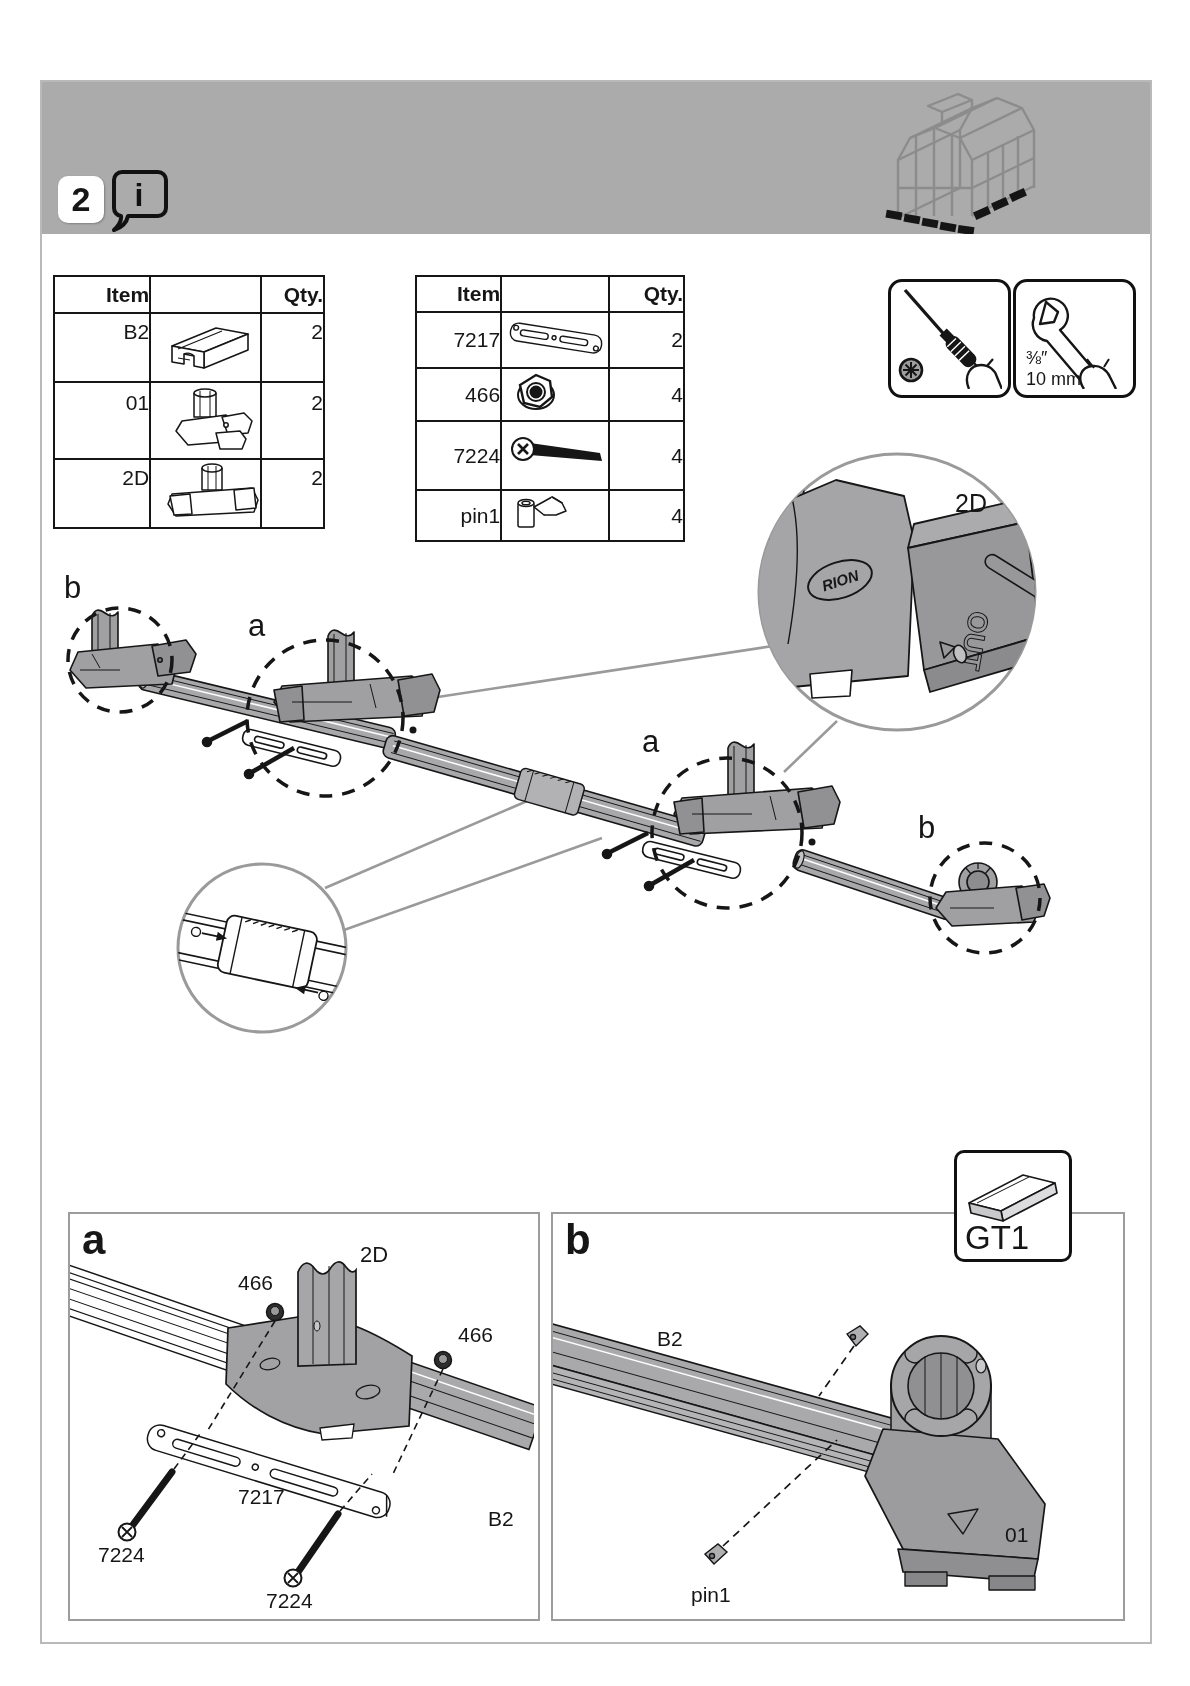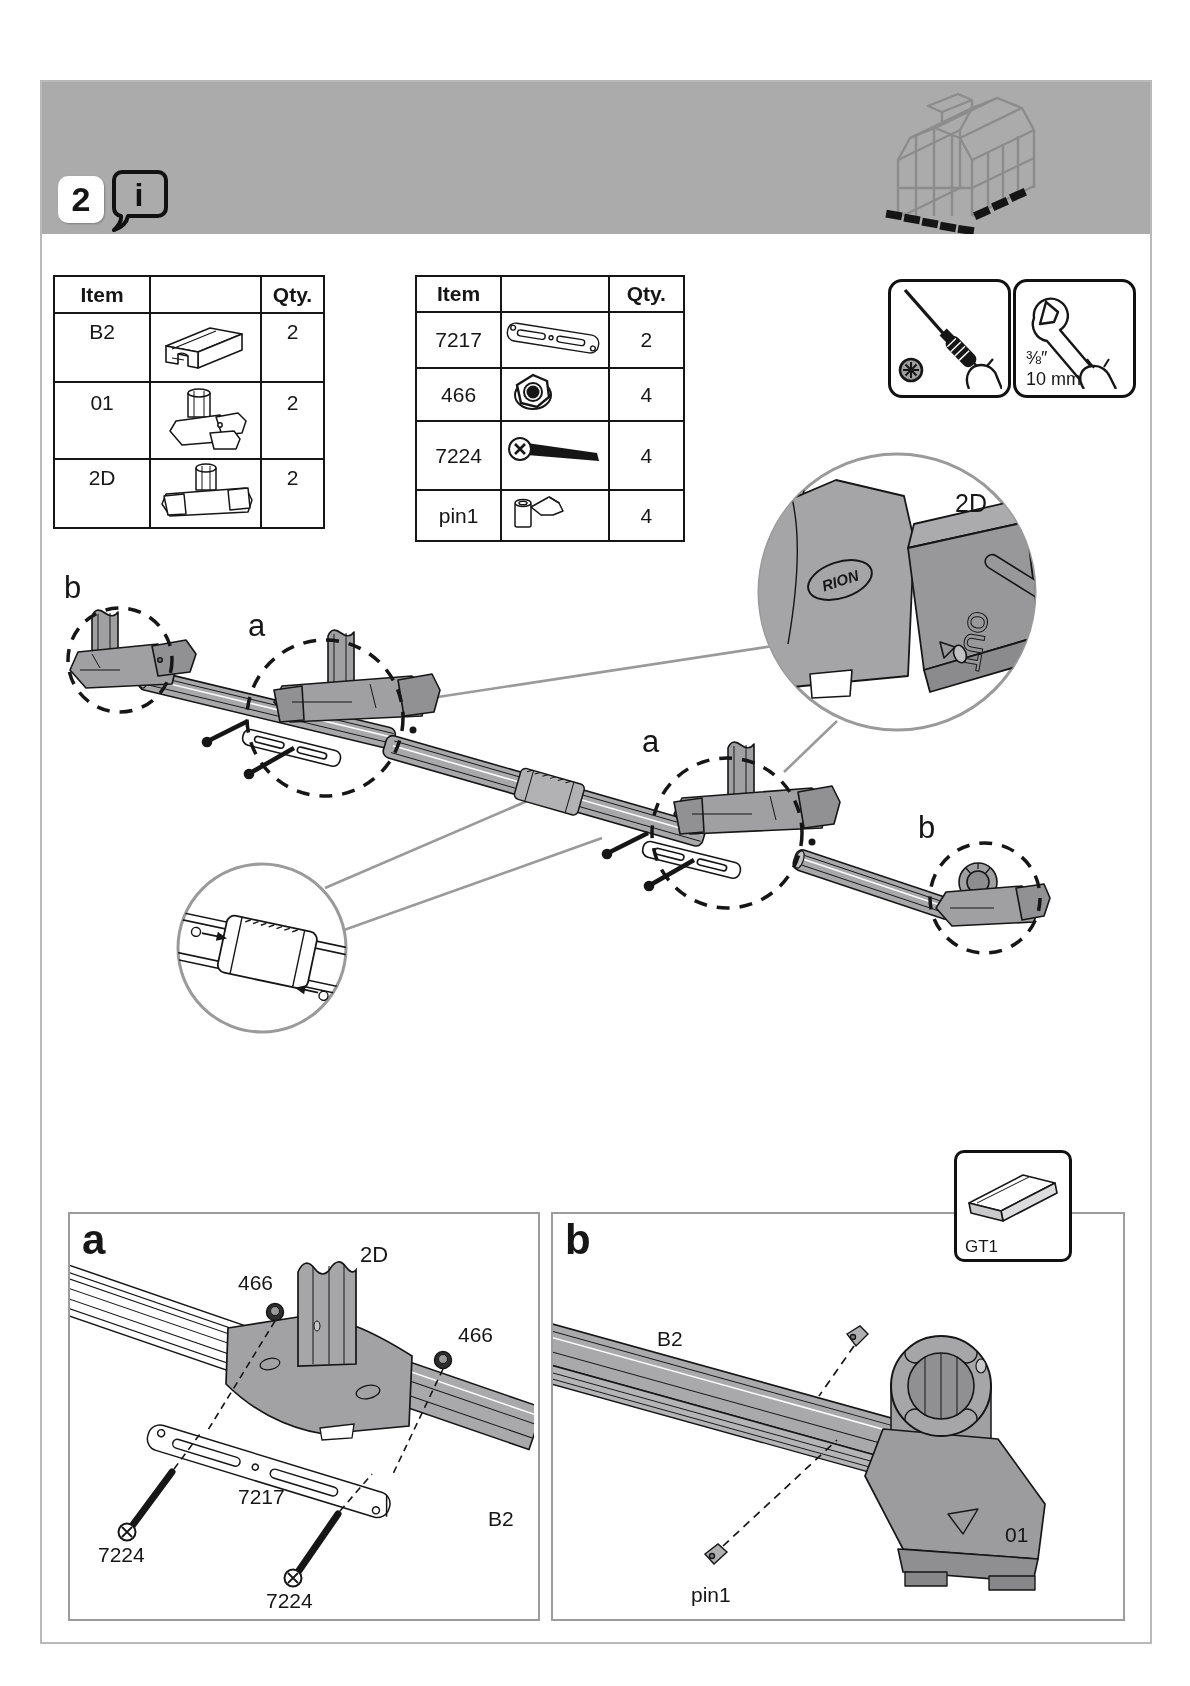--- a/index.html
+++ b/index.html
@@ -5,30 +5,30 @@
   html,body{margin:0;padding:0;background:#fff;}
   #page{position:relative;width:1190px;height:1686px;background:#ffffff;overflow:hidden;
         font-family:"Liberation Sans",sans-serif;color:#161616;}
   .abs{position:absolute;}
   #frame{left:40px;top:80px;width:1108px;height:1560px;border:2px solid #b9b9b9;background:#fff;}
   #banner{left:0;top:0;width:1108px;height:152px;background:#ababab;}
   #step-box{left:16px;top:94px;width:46px;height:47px;background:#fff;border-radius:10px;
             box-shadow:1px 1px 2px rgba(0,0,0,.25);display:flex;align-items:center;justify-content:center;
             font-size:34px;font-weight:bold;}
   table.parts{border-collapse:collapse;background:#fff;}
-  table.parts td,table.parts th{border:2px solid #161616;padding:0;vertical-align:middle;text-align:center;
+  table.parts td,table.parts th{border:2px solid #161616;padding:0;vertical-align:middle;text-align:right;
         font-size:21px;font-weight:normal;}
   table.parts th{font-weight:bold;}
   .toolbox{border:3px solid #111;border-radius:14px;background:#fff;overflow:hidden;}
   .panel{border:2px solid #9c9c9c;background:#fff;}
   .panel-label{position:absolute;left:12px;top:2px;font-size:42px;font-weight:bold;}
   .dlabel{font-size:31px;}
   #gt1-box{left:954px;top:1150px;width:112px;height:106px;border:3px solid #111;border-radius:10px;
            background:#fff;z-index:5;}
-  #gt1-label{position:absolute;left:8px;bottom:2px;font-size:17px;}
+  #gt1-label{position:absolute;left:8px;bottom:2px;font-size:33px;}
   svg text{font-family:"Liberation Sans",sans-serif;}
 </style>
 </head>
 <body>
 
 <div id="page">
 
   <div id="frame" class="abs">
 
     <div id="banner" class="abs">

